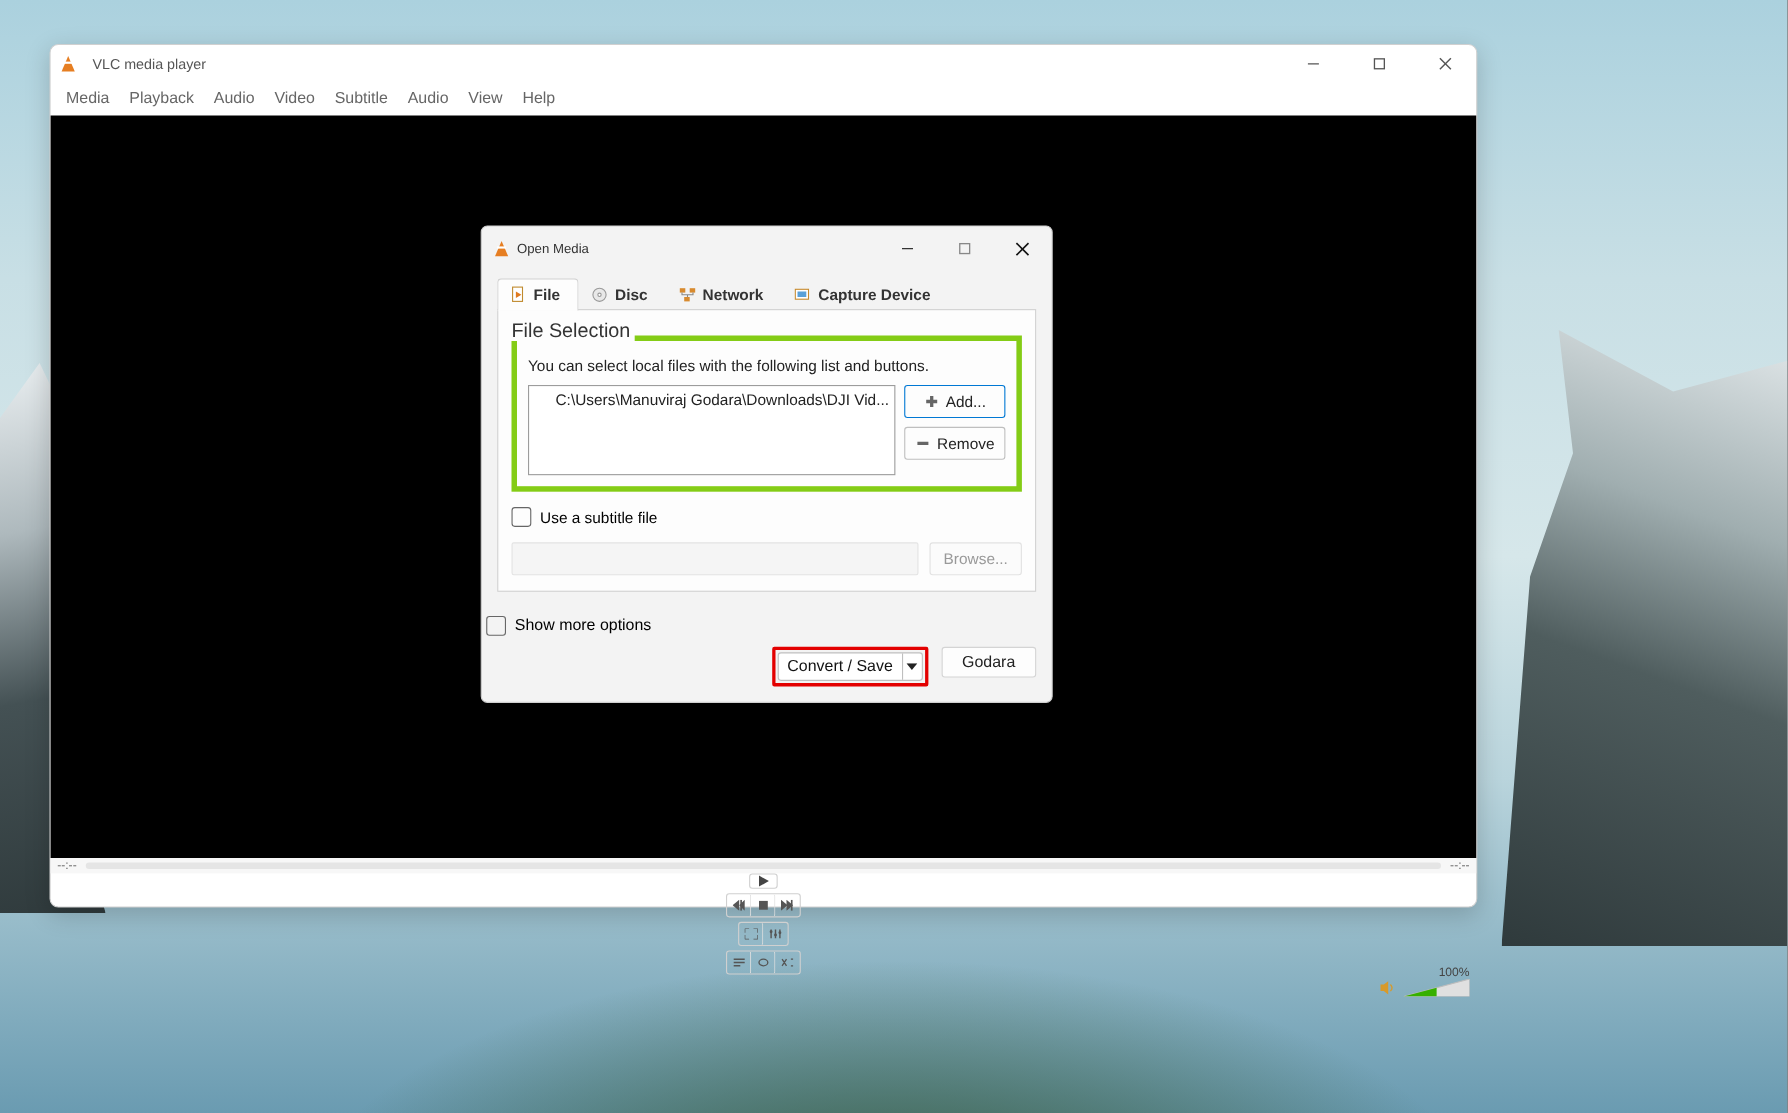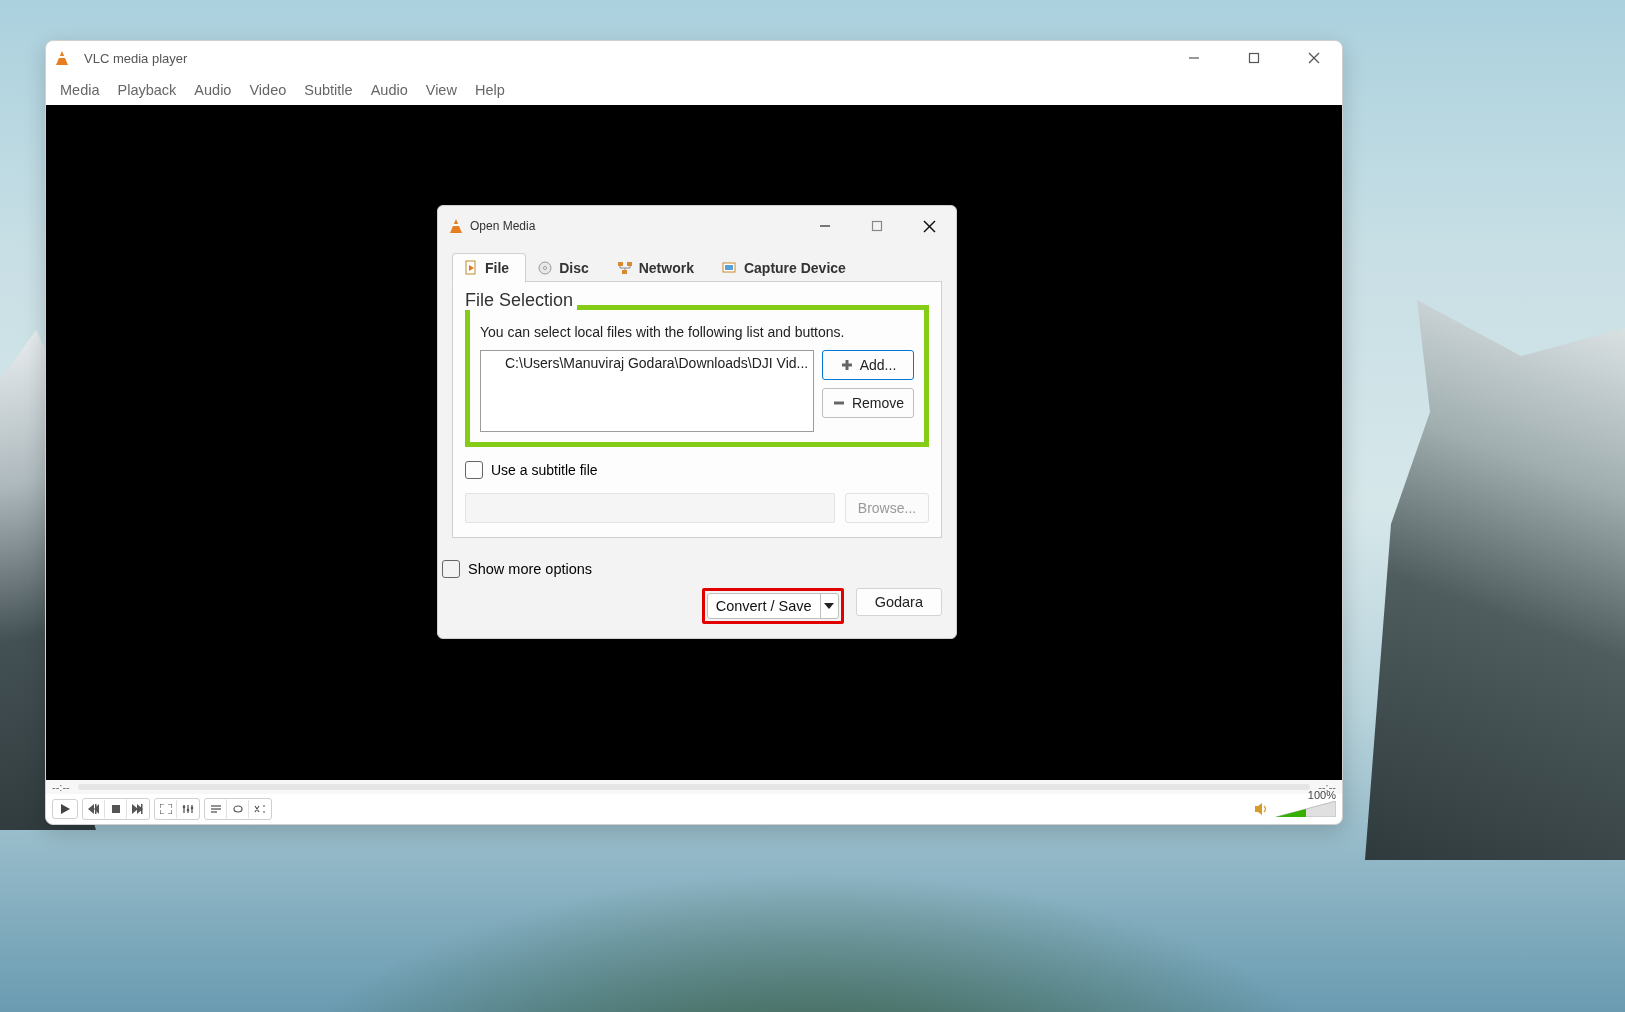--- a/index.html
+++ b/index.html
@@ -85,20 +85,21 @@
   .vlc-controls {
     height: 30px;
     display:flex;
     align-items:center;
     padding: 0 6px;
     gap: 4px;
     font-size:12px;
     color:#555;
     border-bottom-left-radius:8px;
     border-bottom-right-radius:8px;
+    flex-direction:column;
   }
   .ctrl-btn { width:22px; height:20px; display:flex; align-items:center; justify-content:center; border:1px solid transparent; border-radius:2px; cursor:pointer; }
   .ctrl-group { display:flex; border:1px solid #d0d0d0; border-radius:3px; }
   .ctrl-group .ctrl-btn { border:none; border-right:1px solid #e0e0e0; }
   .ctrl-group .ctrl-btn:last-child { border-right:none; }
   .vol-area { margin-left:auto; display:flex; align-items:center; gap:6px; }
   .vol-triangle {
     width:60px; height:16px;
     position:relative;
   }

